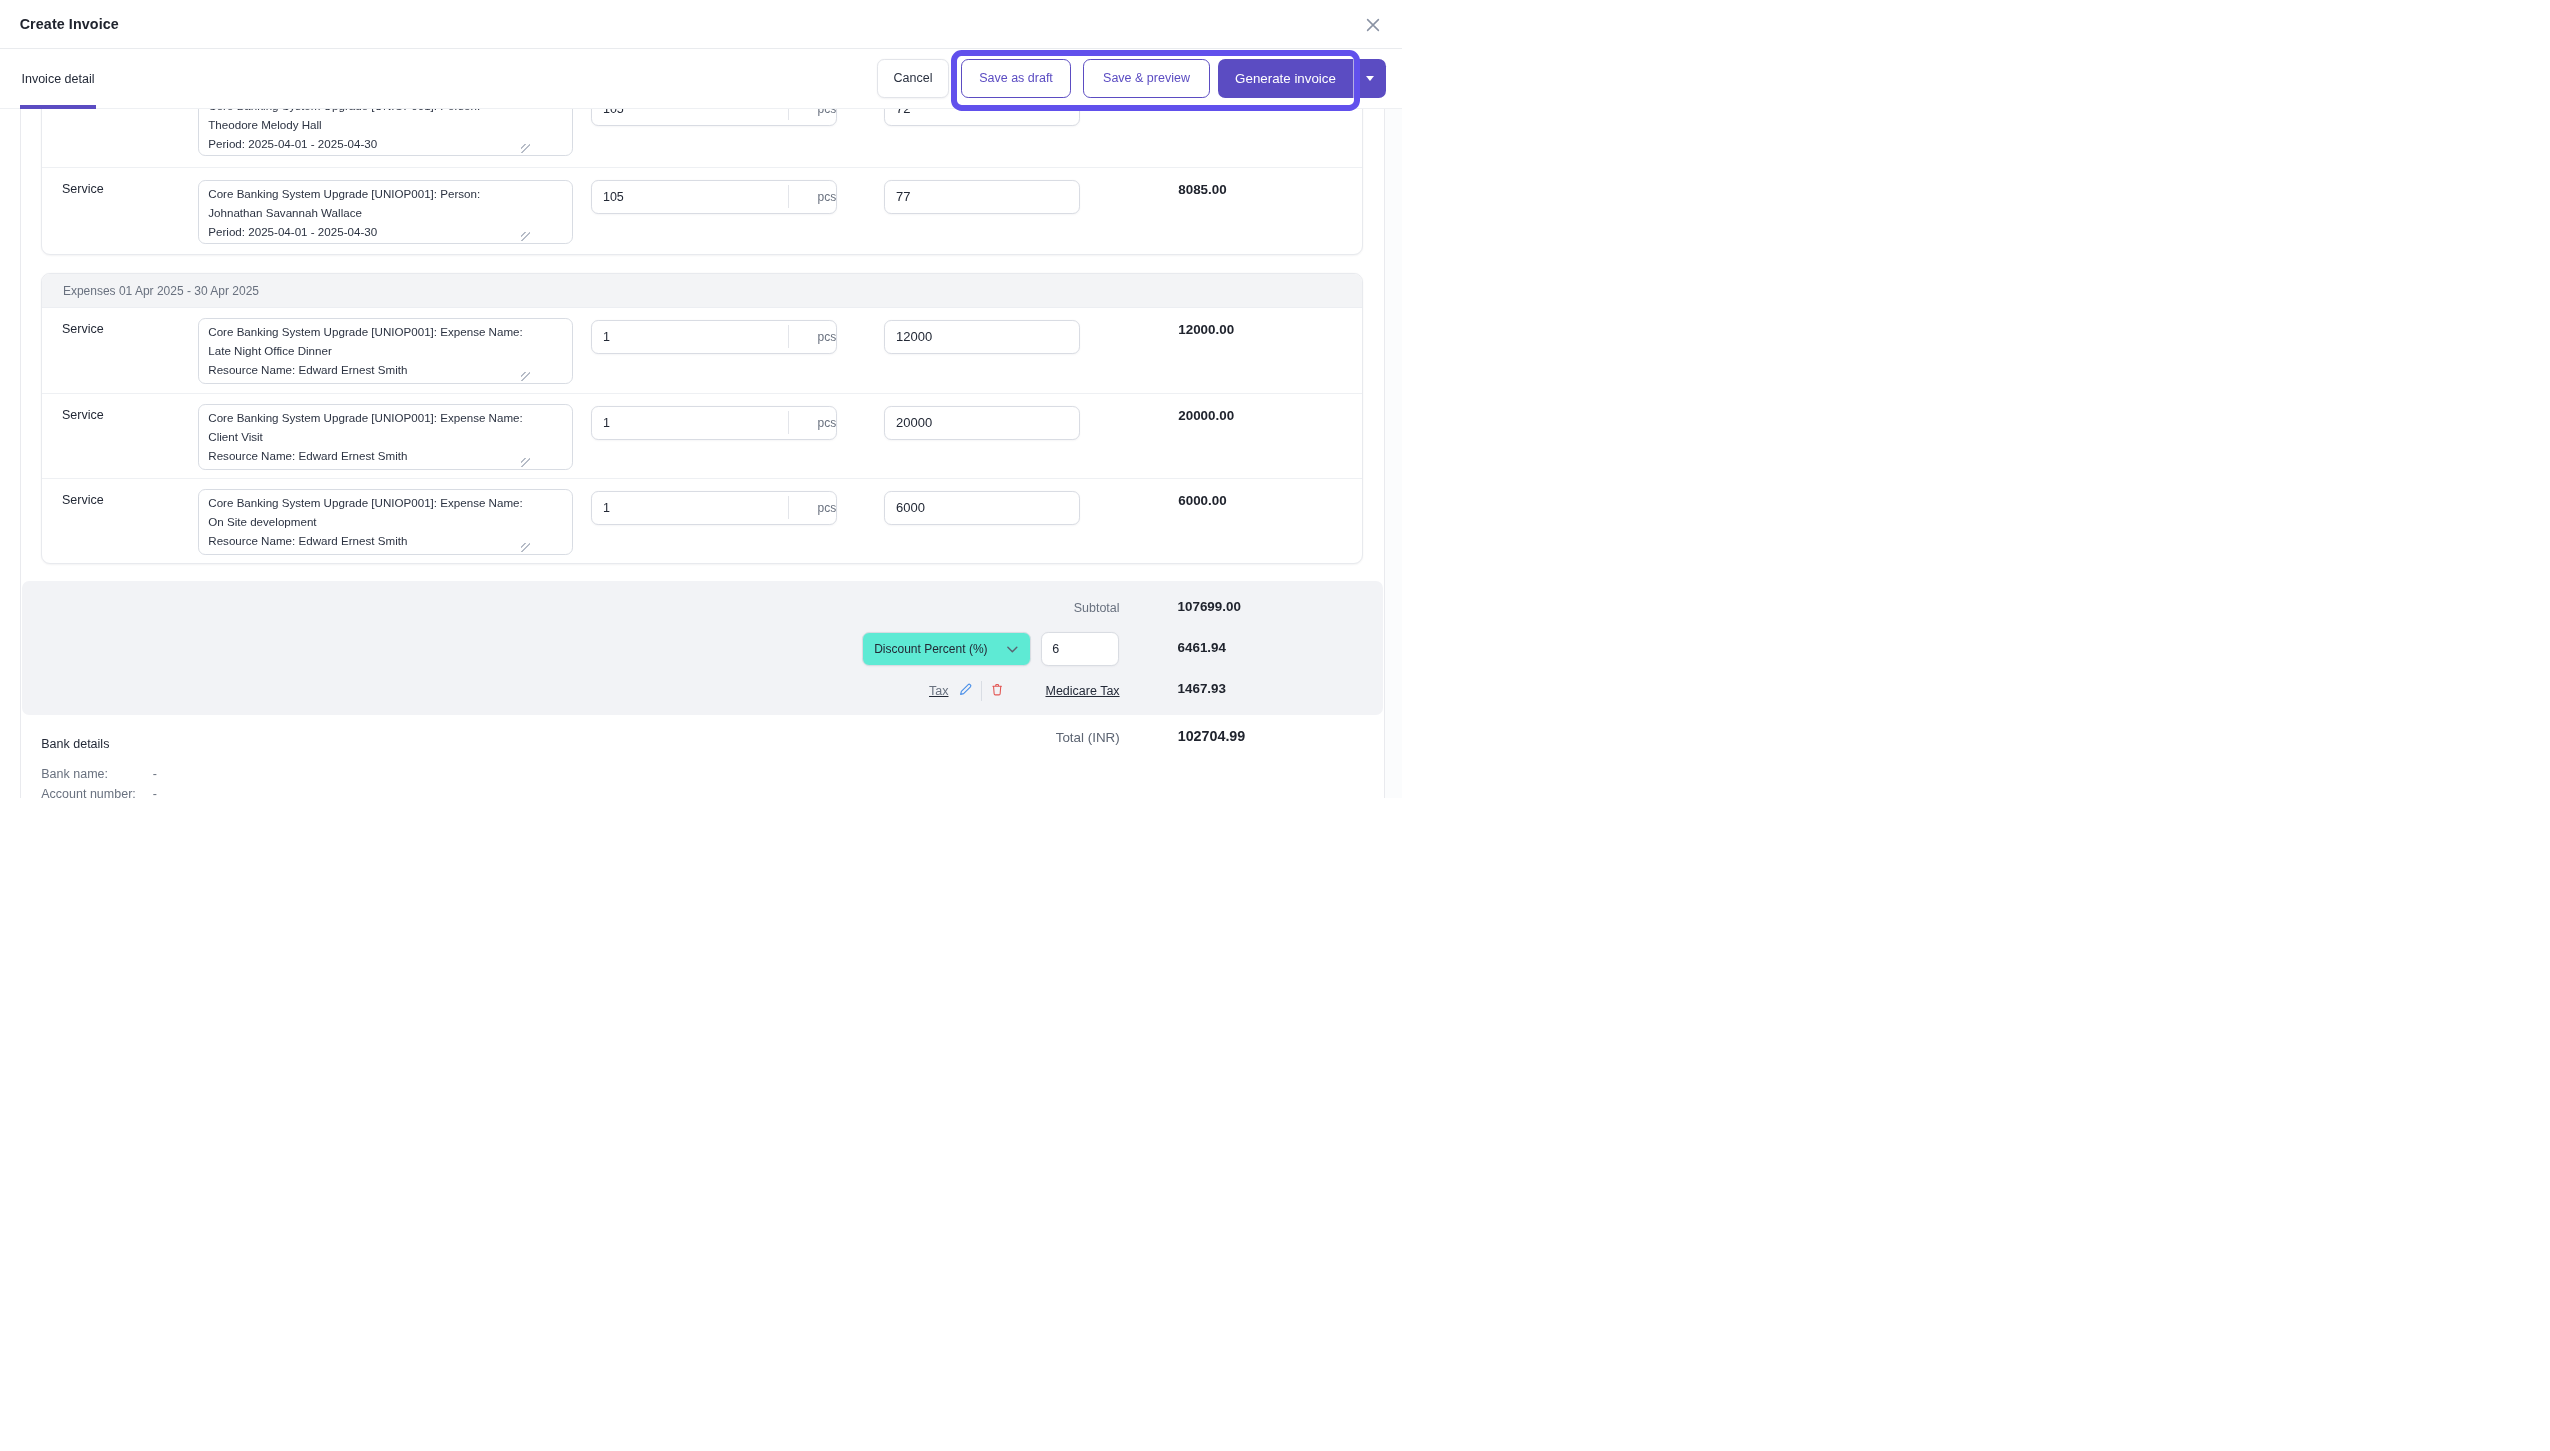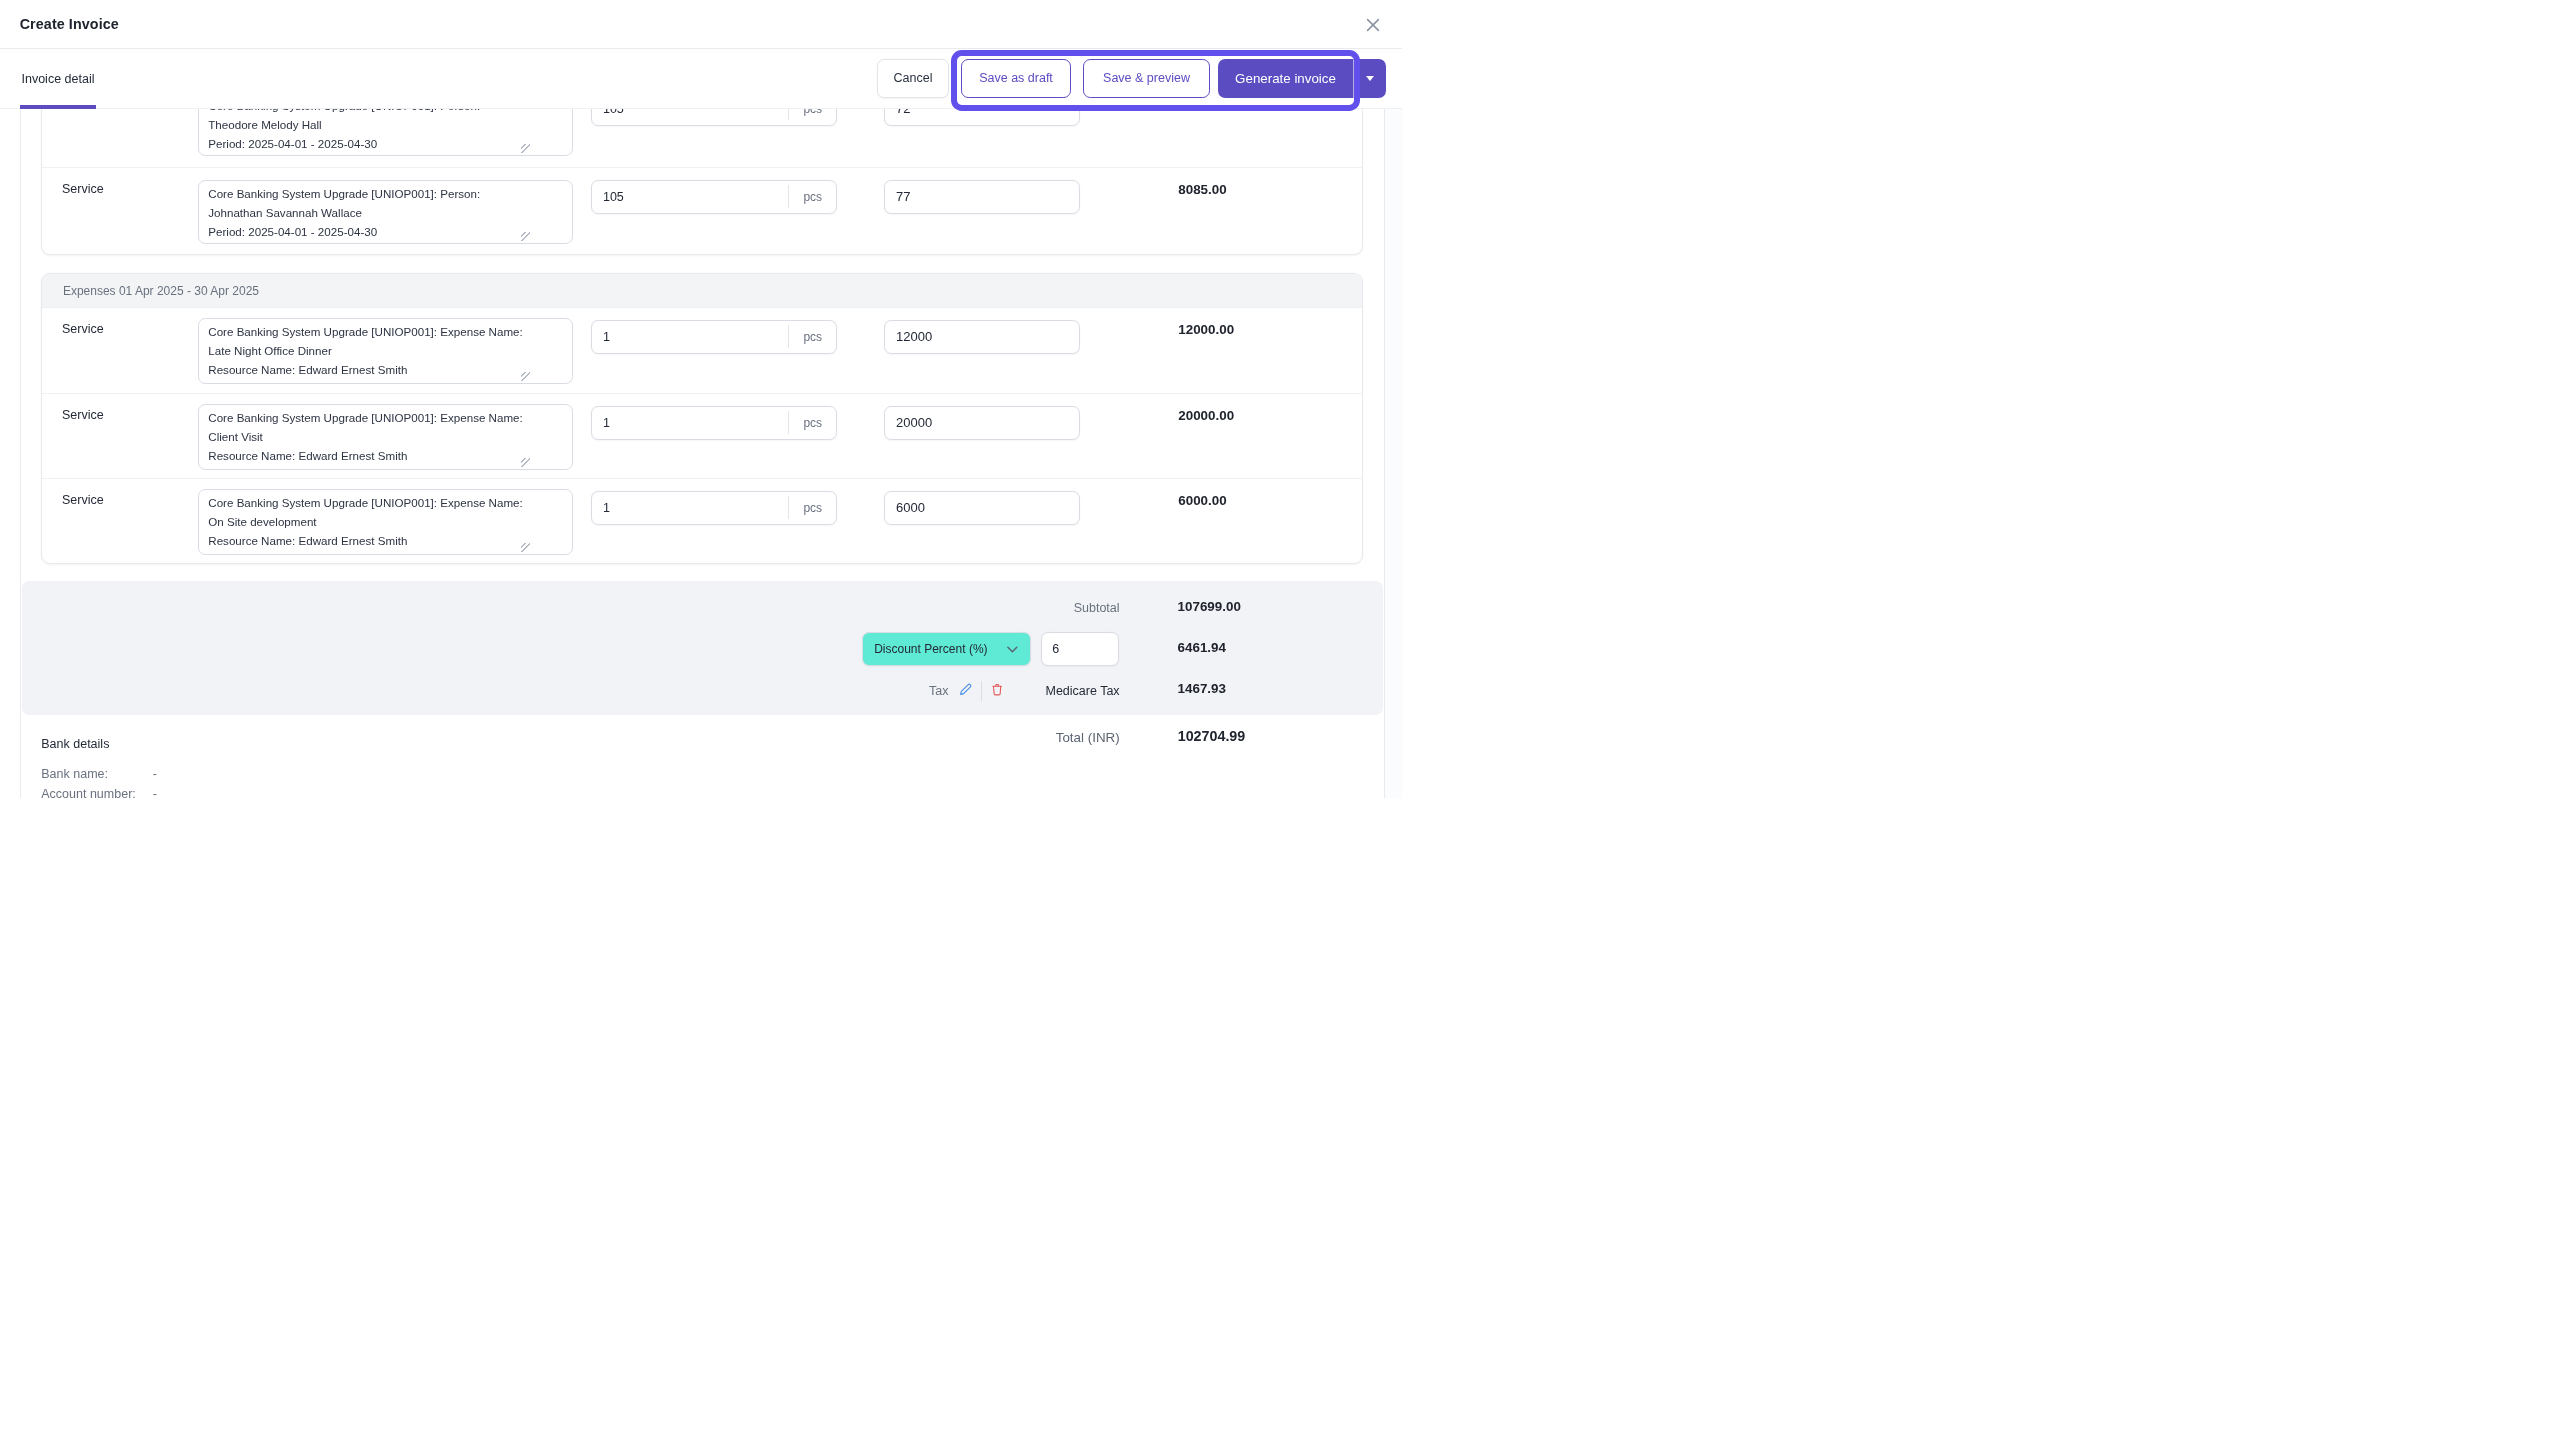--- a/index.html
+++ b/index.html
@@ -74,21 +74,21 @@
           background:linear-gradient(135deg, transparent 0 2.7px, #b6bcc7 2.7px 4px,
                      transparent 4px 5.8px, #b6bcc7 5.8px 7.2px, transparent 7.2px);
           }
   .card-expenses .grip { top:64px; }
   .qtygroup { position:absolute; left:549px; top:11.6px; width:246px; height:34px;
               border:0.9px solid #d9dce3; border-radius:7.2px; background:#fff; display:flex;
               align-items:center; box-shadow:0 0.9px 1.8px rgba(16,24,40,.04); }
   .qtygroup input { flex:1; border:none; outline:none; background:none; font-family:inherit;
                     font-size:12.5px; color:#232936; padding-left:10.7px; min-width:0; }
   .qtygroup .sep { width:0.9px; height:23px; background:#e3e5ea; }
-  .qtygroup .unit { width:47px; text-align:center; font-size:12px; color:#69717f; }
+  .qtygroup .unit { width:47px; text-align:right; font-size:12px; color:#69717f; }
   .price { position:absolute; left:842px; top:11.6px; width:196px; height:34px;
            border:0.9px solid #d9dce3; border-radius:7.2px; background:#fff;
            font-family:inherit; font-size:13px; color:#232936; padding-left:10.7px;
            box-shadow:0 0.9px 1.8px rgba(16,24,40,.04); }
   .rtotal { position:absolute; left:1136px; top:14.3px; font-size:13.4px; font-weight:700;
             color:#20242e; }
 
   
   .totals-band { position:absolute; left:0.9px; top:472px; width:1361px; height:134px;
                  background:#f2f3f6; border-radius:7.2px; }
@@ -96,21 +96,21 @@
   .t-value { position:absolute; left:1156px; font-size:13.4px; font-weight:700; color:#20242e; }
   .dd { position:absolute; right:352px; top:51px; width:169px; height:34px; background:#5eead4;
         border:0.9px solid #d9dce2; border-radius:7.2px; display:flex; align-items:center;
         justify-content:space-between; padding:0 11.6px; cursor:pointer;
         box-shadow:0 0.9px 1.8px rgba(16,24,40,.04); font-size:12px; color:#232936; }
   .dd-input { position:absolute; right:264px; top:51px; width:78px; height:34px;
               border:0.9px solid #d9dce2; border-radius:7.2px; background:#fff;
               font-family:inherit; font-size:12.5px; color:#232936; padding-left:10.7px;
               box-shadow:0 0.9px 1.8px rgba(16,24,40,.04); }
   .tax-row { position:absolute; right:263px; top:99px; height:21.5px; display:flex;
-             align-items:center; gap:8px; }
+             align-items:center; gap:8px;text-decoration:underline; }
   .tax-row .tax-lbl { font-size:12.5px; color:#69717f; margin-right:1.8px; }
   .icon-btn { background:none; border:none; padding:0; cursor:pointer; display:flex;
               align-items:center; }
   .vdiv { width:0.9px; height:19.7px; background:#d9dde4; }
   .tax-name { font-size:12.5px; color:#242a38;padding-left:33px; }
 
   
   .grand-label { position:absolute; right:264px; top:621px; font-size:13.4px; color:#5d6573; }
   .grand-value { position:absolute; left:1157px; top:619px; font-size:14.3px; font-weight:700;
                  color:#20242e; }

